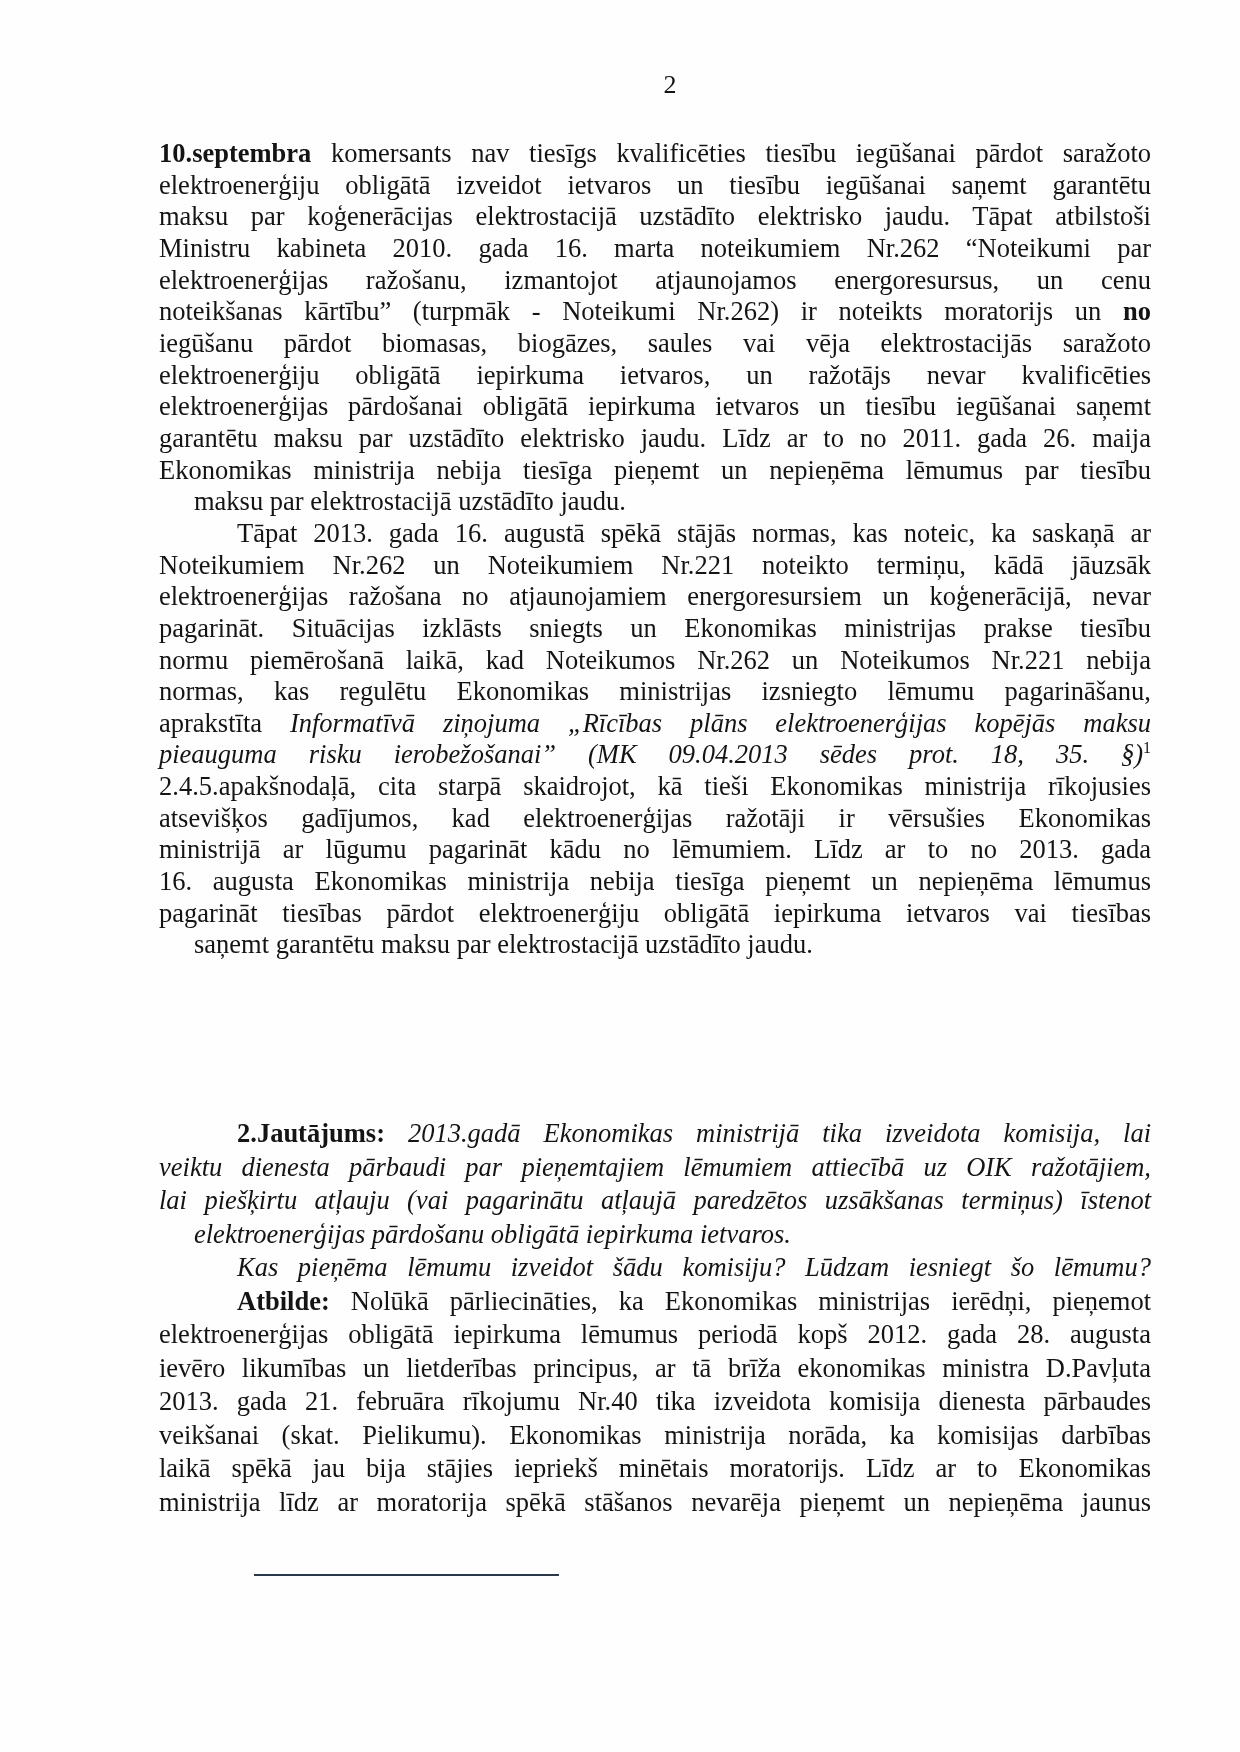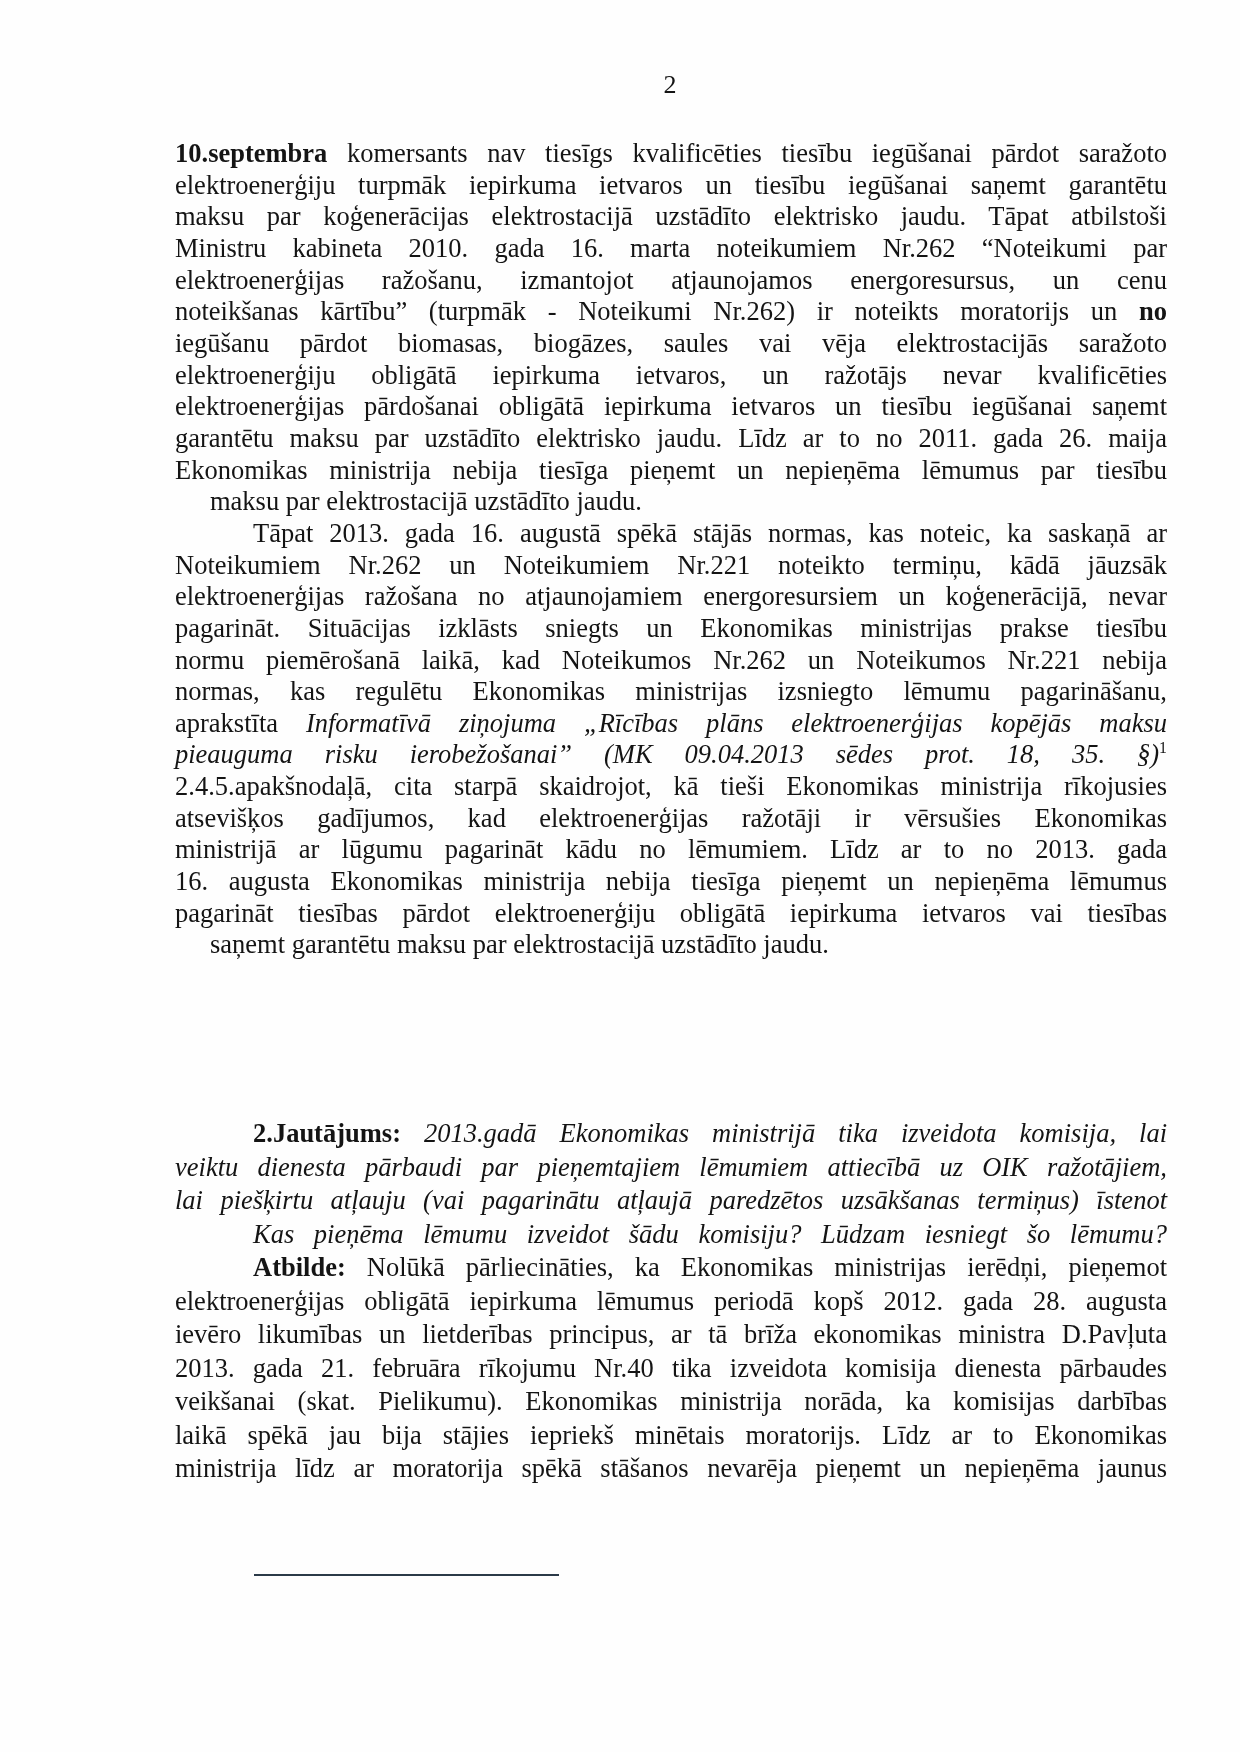--- a/index.html
+++ b/index.html
@@ -8,21 +8,21 @@
     position: absolute; left: 0; top: 0; width: 1240px; height: 1752px;
     background: #fefefe;
     font-family: "Liberation Serif", "DejaVu Serif", serif;
     color: #141414;
   }
   .page-number {
     position: absolute; left: 640px; top: 70px; width: 60px; text-align: center;
     font-size: 26px; line-height: 30px;
   }
   .block {
-    position: absolute; left: 175px; width: 992px;
+    position: absolute; left: 159px; width: 992px;
     font-size: 26.5px;
   }
   .block-1 { top: 138px; line-height: 31.65px; }
   .block-2 { top: 1117px; line-height: 33.5px; }
   .line {
     display: block; white-space: nowrap; text-align: justify; text-align-last: justify;
     height: inherit; overflow: visible;
   }
   .line.last { text-align-last: left; margin-left: 35px; }
   .line.indent { padding-left: 78px; }
@@ -36,21 +36,21 @@
   }
 </style>
 </head>
 <body>
 
 <div class="page">
   <div class="page-number">2</div>
 
   <div class="block block-1">
       <div class="line"><span class="seg b">10.septembra</span><span class="seg"> komersants nav tiesīgs kvalificēties tiesību iegūšanai pārdot saražoto</span></div>
-      <div class="line"><span class="seg">elektroenerģiju turpmāk iepirkuma ietvaros un tiesību iegūšanai saņemt garantētu</span></div>
+      <div class="line"><span class="seg">elektroenerģiju obligātā izveidot ietvaros un tiesību iegūšanai saņemt garantētu</span></div>
       <div class="line"><span class="seg">maksu par koģenerācijas elektrostacijā uzstādīto elektrisko jaudu.  Tāpat atbilstoši</span></div>
       <div class="line"><span class="seg">Ministru kabineta 2010. gada 16. marta noteikumiem Nr.262 “Noteikumi par</span></div>
       <div class="line"><span class="seg">elektroenerģijas ražošanu, izmantojot atjaunojamos energoresursus, un cenu</span></div>
       <div class="line"><span class="seg">noteikšanas kārtību” (turpmāk - Noteikumi Nr.262) ir noteikts moratorijs un </span><span class="seg b">no</span></div>
       <div class="line"><span class="seg">iegūšanu pārdot biomasas, biogāzes, saules vai vēja elektrostacijās saražoto</span></div>
       <div class="line"><span class="seg">elektroenerģiju obligātā iepirkuma ietvaros, un ražotājs nevar kvalificēties</span></div>
       <div class="line"><span class="seg">elektroenerģijas pārdošanai obligātā iepirkuma ietvaros un tiesību iegūšanai saņemt</span></div>
       <div class="line"><span class="seg">garantētu maksu par uzstādīto elektrisko jaudu. Līdz ar to no 2011. gada 26. maija</span></div>
       <div class="line"><span class="seg">Ekonomikas ministrija nebija tiesīga pieņemt un nepieņēma lēmumus par tiesību</span></div>
       <div class="line last"><span class="seg">maksu par elektrostacijā uzstādīto jaudu.</span></div>
@@ -67,20 +67,21 @@
       <div class="line"><span class="seg">ministrijā ar lūgumu pagarināt kādu no lēmumiem. Līdz ar to no 2013. gada</span></div>
       <div class="line"><span class="seg">16. augusta Ekonomikas ministrija nebija tiesīga pieņemt un nepieņēma lēmumus</span></div>
       <div class="line"><span class="seg">pagarināt tiesības pārdot elektroenerģiju obligātā iepirkuma ietvaros vai tiesības</span></div>
       <div class="line last"><span class="seg">saņemt garantētu maksu par elektrostacijā uzstādīto jaudu.</span></div>
     </div>
 
   <div class="block block-2">
       <div class="line indent"><span class="seg b">2.Jautājums:</span><span class="seg i"> 2013.gadā Ekonomikas ministrijā tika izveidota komisija, lai</span></div>
       <div class="line"><span class="seg i">veiktu dienesta pārbaudi par pieņemtajiem lēmumiem attiecībā uz OIK ražotājiem,</span></div>
       <div class="line"><span class="seg i">lai piešķirtu atļauju (vai pagarinātu atļaujā paredzētos uzsākšanas termiņus) īstenot</span></div>
+      <div class="line last"><span class="seg i">elektroenerģijas pārdošanu obligātā iepirkuma ietvaros.</span></div>
       <div class="line indent"><span class="seg i">Kas pieņēma lēmumu izveidot šādu komisiju? Lūdzam iesniegt šo lēmumu?</span></div>
       <div class="line indent"><span class="seg b">Atbilde:</span><span class="seg"> Nolūkā pārliecināties, ka Ekonomikas ministrijas ierēdņi, pieņemot</span></div>
       <div class="line"><span class="seg">elektroenerģijas obligātā iepirkuma lēmumus periodā kopš 2012. gada 28. augusta</span></div>
       <div class="line"><span class="seg">ievēro likumības un lietderības principus, ar tā brīža ekonomikas ministra D.Pavļuta</span></div>
       <div class="line"><span class="seg">2013. gada 21. februāra rīkojumu Nr.40 tika izveidota komisija dienesta pārbaudes</span></div>
       <div class="line"><span class="seg">veikšanai (skat. Pielikumu). Ekonomikas ministrija norāda, ka komisijas darbības</span></div>
       <div class="line"><span class="seg">laikā spēkā jau bija stājies iepriekš minētais moratorijs. Līdz ar to Ekonomikas</span></div>
       <div class="line"><span class="seg">ministrija līdz ar moratorija spēkā stāšanos nevarēja pieņemt un nepieņēma jaunus</span></div>
     </div>
 

